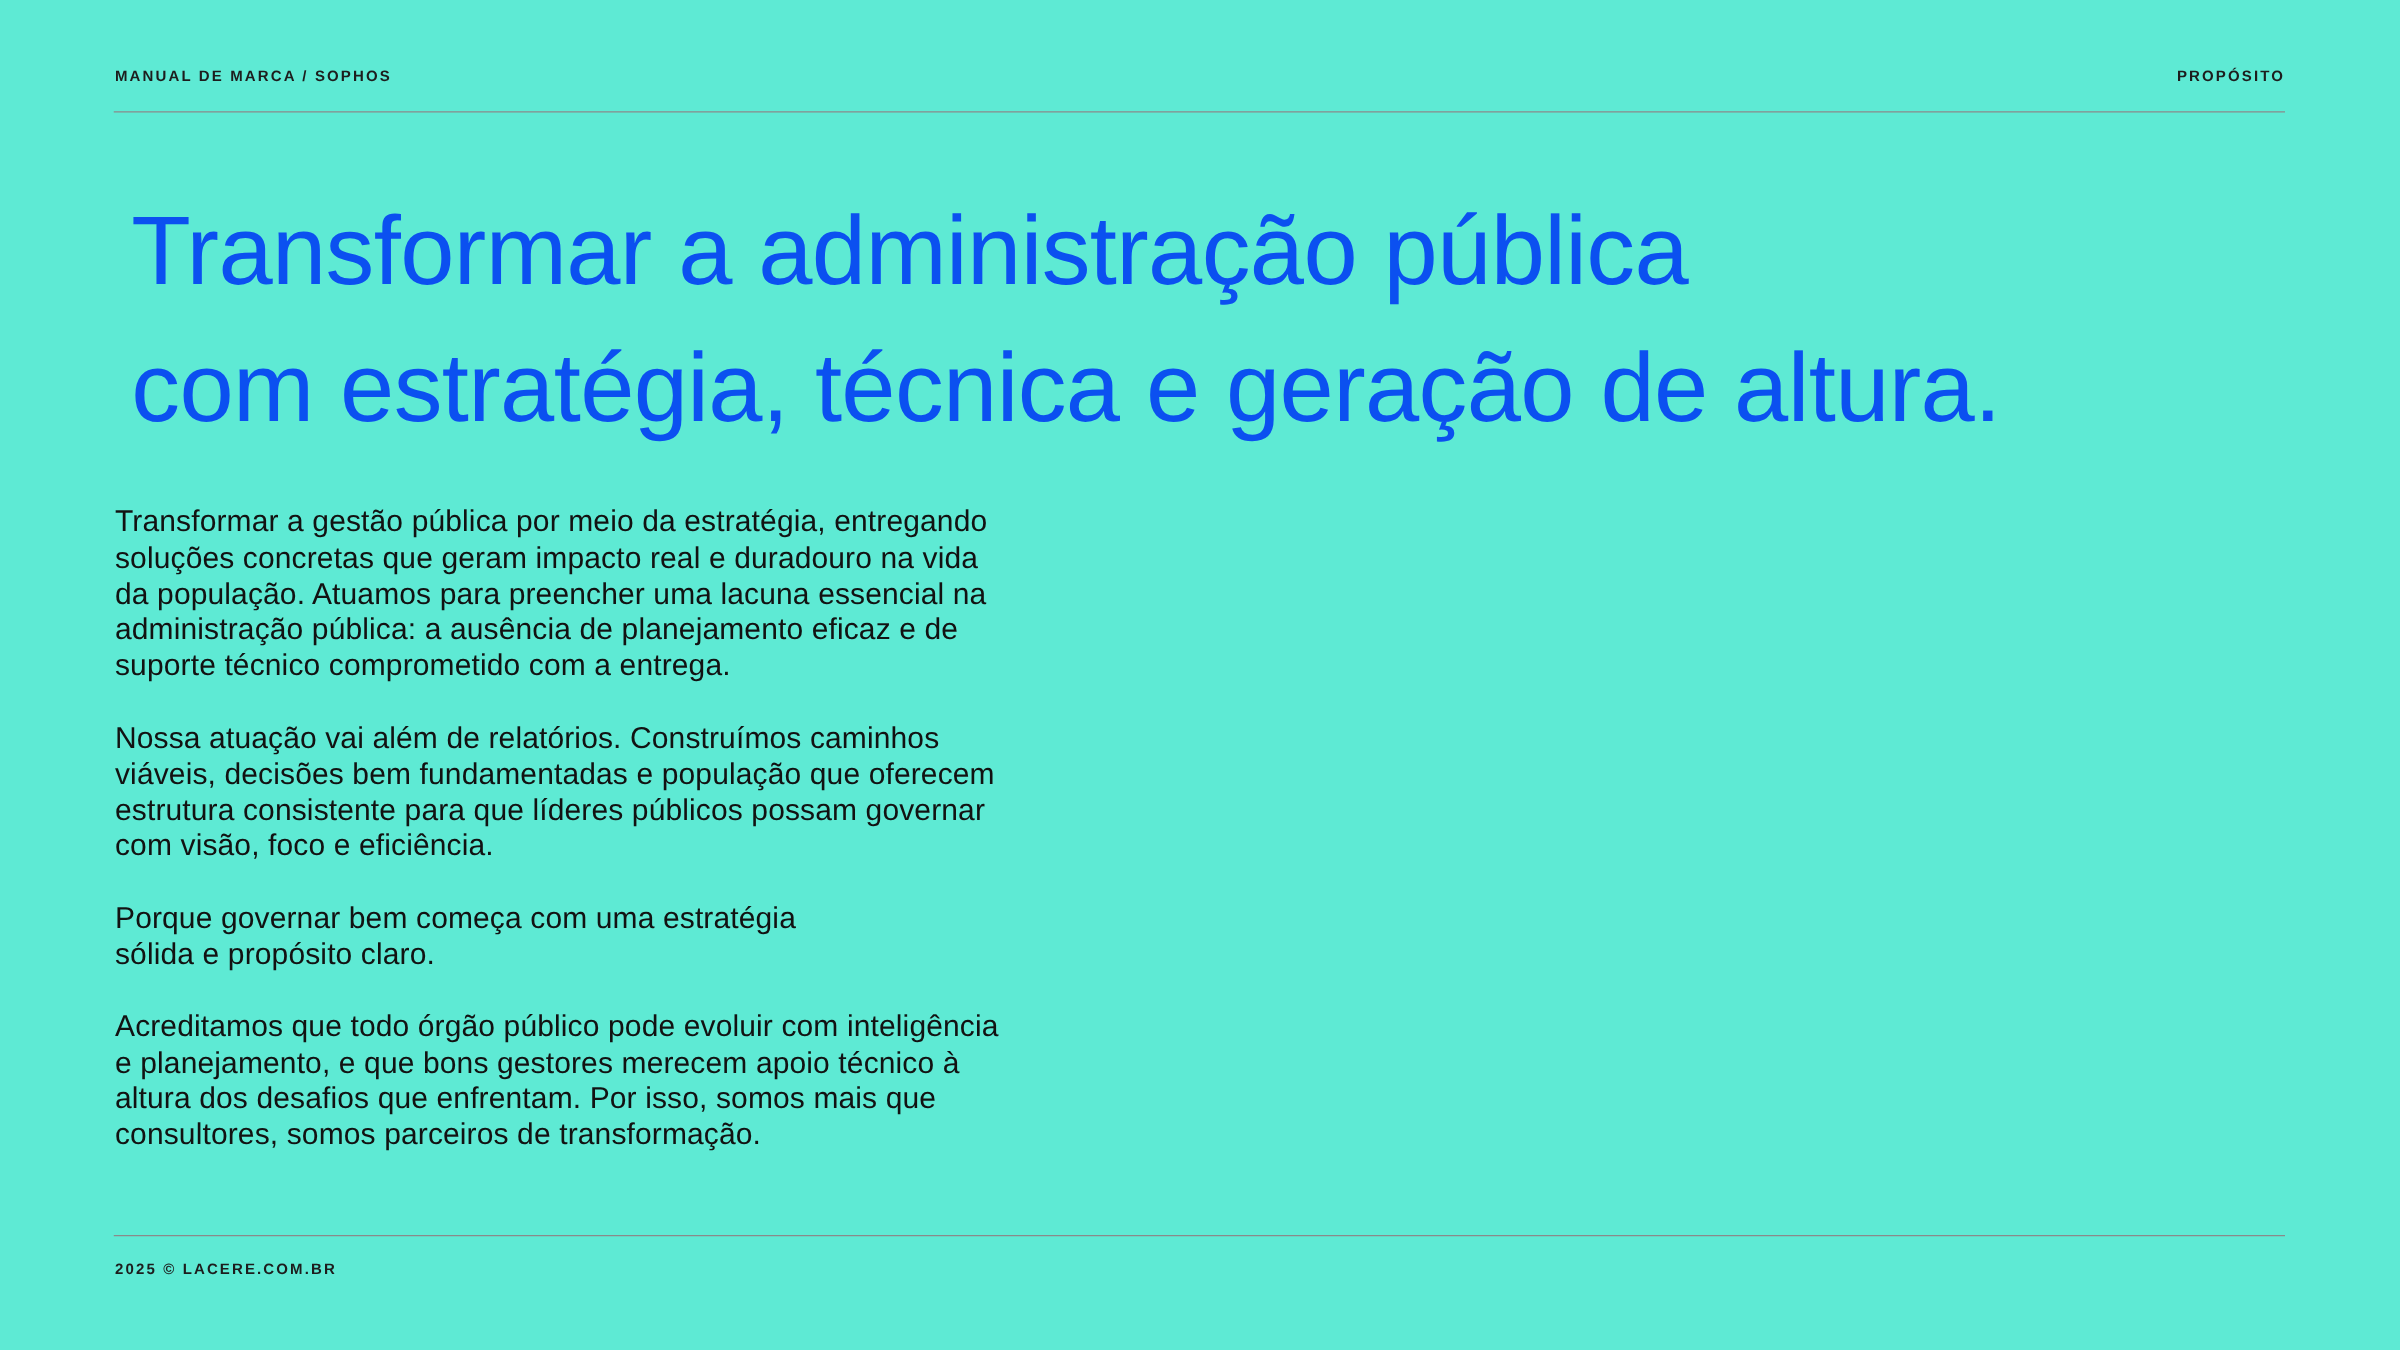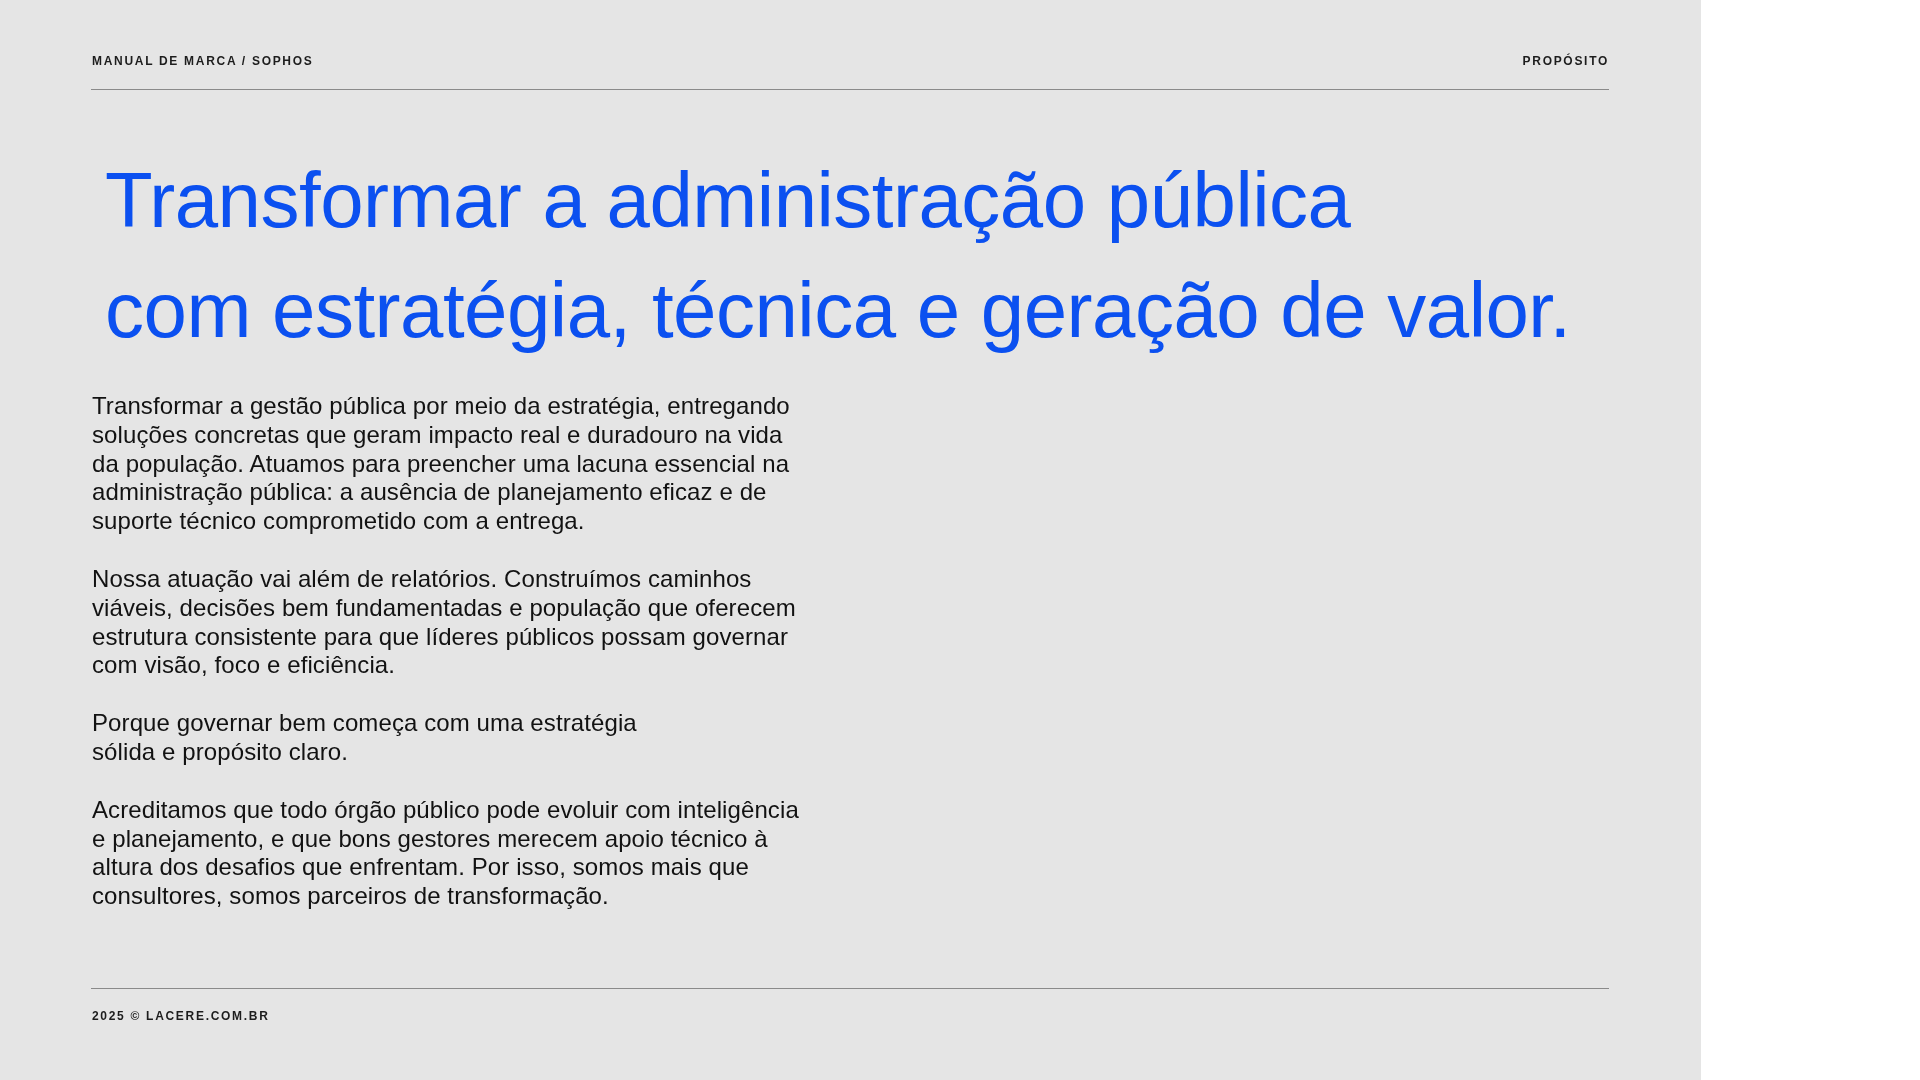--- a/index.html
+++ b/index.html
@@ -2,23 +2,23 @@
 <html><head>
 <meta charset="utf-8">
 <style>
   html, body {
     margin: 0;
     padding: 0;
     background: #ffffff;
   }
   .page {
     position: relative;
-    width: 1701px;
+    width: 1920px;
     height: 1080px;
-    background: #e5e5e5;
+    background: #5eead4;
     overflow: hidden;
     font-family: "Liberation Sans", sans-serif;
   }
 
   
   .topbar {
     position: absolute;
     left: 92px;
     right: 92px;
     top: 54px;
@@ -53,21 +53,21 @@
     line-height: 110px;
     font-weight: 400;
     letter-spacing: -0.5px;
     white-space: nowrap;
   }
 
   
   .body-col {
     position: absolute;
     left: 92px;
-    top: 392px;
+    top: 404px;
     width: 820px;
     color: #121212;
     font-size: 24px;
     line-height: 28.8px;
     letter-spacing: 0.1px;
   }
   .body-col p {
     margin: 0 0 29px 0;
     white-space: pre-line;
   }
@@ -87,21 +87,21 @@
 
   <div class="topbar">
     <span class="meta-label">MANUAL DE MARCA / SOPHOS</span>
     <span class="meta-label">PROPÓSITO</span>
   </div>
 
   <div class="rule rule-top"></div>
 
   <h1 class="title" style="margin:17px;">
     <div>Transformar a administração pública</div>
-    <div>com estratégia, técnica e geração de valor.</div>
+    <div>com estratégia, técnica e geração de altura.</div>
   </h1>
 
   <div class="body-col">
     <p>Transformar a gestão pública por meio da estratégia, entregando
 soluções concretas que geram impacto real e duradouro na vida
 da população. Atuamos para preencher uma lacuna essencial na
 administração pública: a ausência de planejamento eficaz e de
 suporte técnico comprometido com a entrega.</p>
     <p>Nossa atuação vai além de relatórios. Construímos caminhos
 viáveis, decisões bem fundamentadas e população que oferecem

